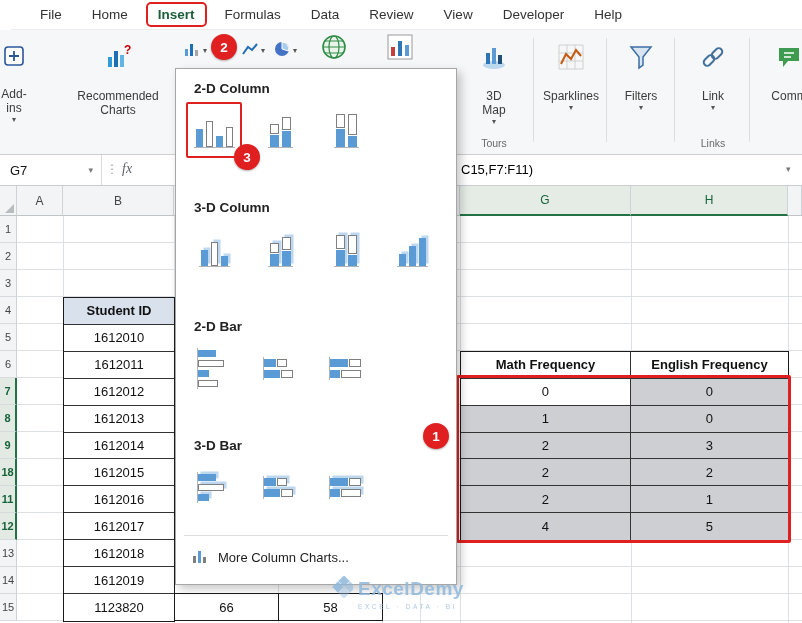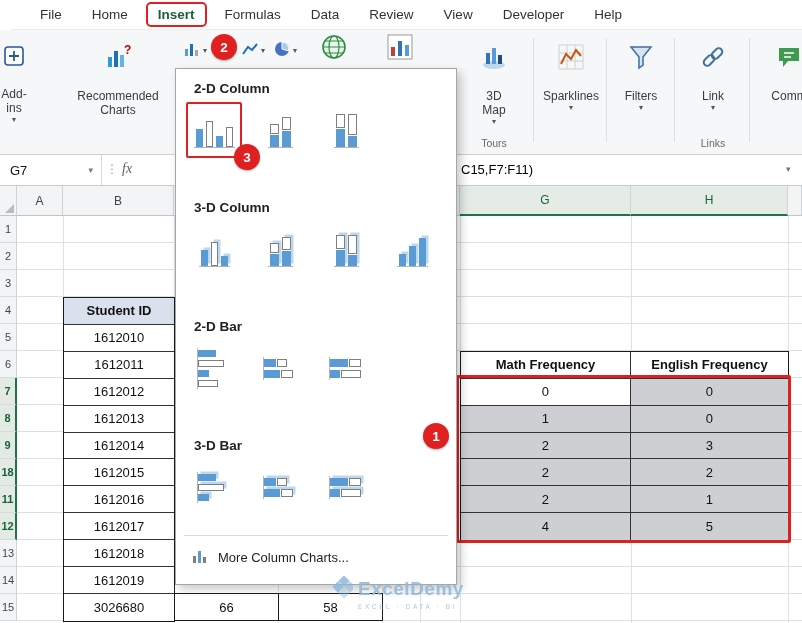--- a/index.html
+++ b/index.html
@@ -334,21 +334,21 @@
     <div class="strow">1612010</div>
     <div class="strow">1612011</div>
     <div class="strow">1612012</div>
     <div class="strow">1612013</div>
     <div class="strow">1612014</div>
     <div class="strow">1612015</div>
     <div class="strow">1612016</div>
     <div class="strow">1612017</div>
     <div class="strow">1612018</div>
     <div class="strow">1612019</div>
-    <div class="strow">3026680</div>
+    <div class="strow">1123820</div>
   </div>
 
   <div class="loose" style="left:174px;top:407px;">66</div>
   <div class="loose" style="left:278px;top:407px;">58</div>
 
   <div class="freqtable">
     <div class="fcell hdr">Math Frequency</div>
     <div class="fcell hdr">English Frequency</div>
     <div class="fcell">0</div>
     <div class="fcell selc">0</div>

